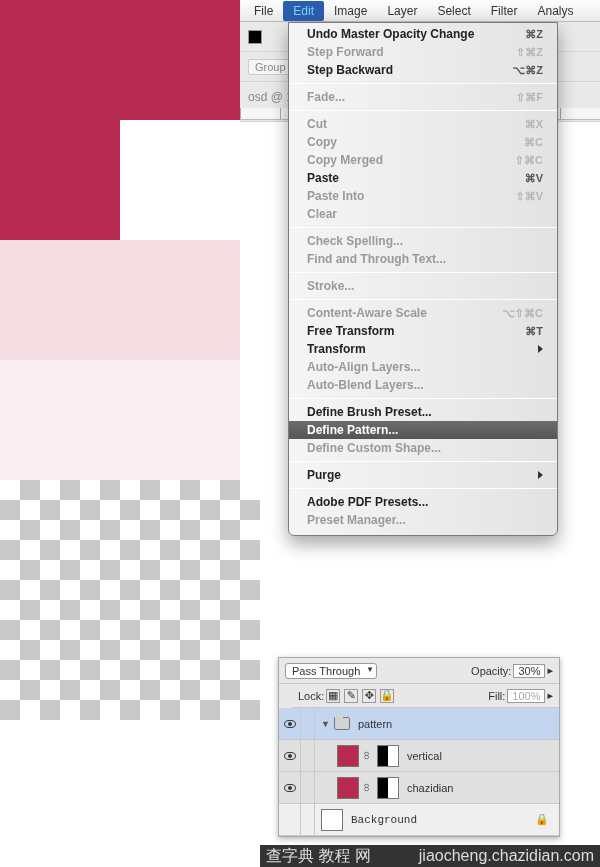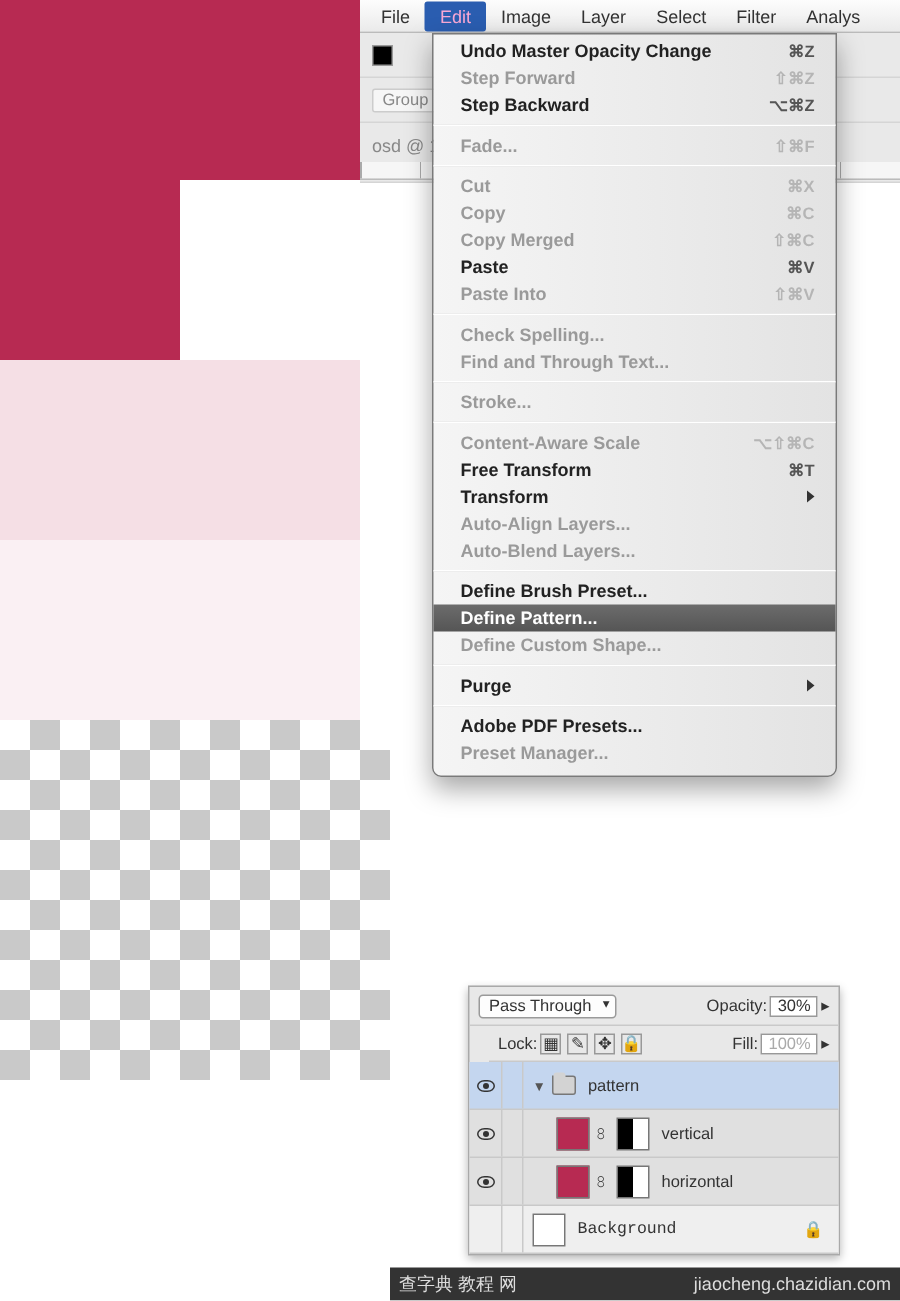--- a/index.html
+++ b/index.html
@@ -51,21 +51,21 @@
   z-index: 5;
 }
 .menubar-item {
   padding: 0 10px;
   color: #333;
   line-height: 20px;
   white-space: nowrap;
 }
 .menubar-item.active {
   background: #2a5db0;
-  color: #f9a8d4;
+  color: #7dd3fc;
   border-radius: 2px;
 }
 
 
 .toolbar {
   position: absolute;
   top: 22px;
   left: 240px;
   right: 0;
   height: 100px;
@@ -130,21 +130,21 @@
   border-top: 4px solid transparent;
   border-bottom: 4px solid transparent;
   border-left: 5px solid #333;
 }
 
 
 .layers-panel {
   position: absolute;
   bottom: 30px;
   right: 40px;
-  width: 248px;
+  width: 282px;
   background: #e8e8e8;
   border: 1px solid #a9a9a9;
   box-shadow: 0 2px 6px rgba(0,0,0,0.3);
   font-size: 11px;
   color: #333;
 }
 .panel-row {
   display: flex;
   align-items: center;
   height: 26px;
@@ -203,21 +203,21 @@
 .thumb.split { background: linear-gradient(90deg, #000 50%, #fff 50%); }
 .thumb.folder { width:16px; height:13px; background:#d3d3d3; border-radius:0 2px 2px 2px; position:relative;}
 .thumb.folder::before { content:""; position:absolute; top:-3px; left:0; width:8px; height:3px; background:#d3d3d3; border-radius:2px 2px 0 0;}
 .layer-name { margin-left: 4px; }
 .link-icon { width:10px; font-size:11px;}
 .disc { color:#555; font-size:9px;}
 .lock-badge { margin-left:auto; margin-right:4px; font-size:11px; color:#555;}
 .wm1 { top: 8px; right:10px; color:#fff; background:#c37; padding:0 6px; font-size:12px; letter-spacing:0;}
 .wm-bottom {
   position:absolute; bottom:0; left:260px; right:0; height:22px;
-  background:#333; color:#ddd; font-size:12px;
+  background:#333; color:#ddd; font-size:16px;
   display:flex; align-items:center; justify-content:space-between; padding:0 6px;
 }
 </style>
 </head>
 <body>
 
 <div class="canvas-area">
   <div class="checker"></div>
   <div class="swatch-pink2"></div>
   <div class="swatch-pink1"></div>
@@ -281,20 +281,23 @@
       <span class="label">Copy Merged</span>
       <span class="shortcut">⇧⌘C</span>
     </div>
     <div class="menuitem">
       <span class="label">Paste</span>
       <span class="shortcut">⌘V</span>
     </div>
     <div class="menuitem disabled">
       <span class="label">Paste Into</span>
       <span class="shortcut">⇧⌘V</span>
+    </div>
+    <div class="menuitem disabled">
+      <span class="label">Clear</span>
     </div>
     <div class="separator"></div>
     <div class="menuitem disabled">
       <span class="label">Check Spelling...</span>
     </div>
     <div class="menuitem disabled">
       <span class="label">Find and Through Text...</span>
     </div>
     <div class="separator"></div>
     <div class="menuitem disabled">
@@ -388,21 +391,21 @@
       </div>
       <div class="layer-row">
         <div class="vis-col">
           <div class="eye"></div>
         </div>
         <div class="extra-col"></div>
         <div class="layer-content" style="padding-left: 22px;">
           <span class="thumb red"></span>
           <span class="link-icon">𝟾</span>
           <span class="thumb split"></span>
-          <span class="layer-name">horizontal</span>
+          <span class="layer-name">chazidian</span>
         </div>
       </div>
       <div class="layer-row bg">
         <div class="vis-col"></div>
         <div class="extra-col"></div>
         <div class="layer-content">
           <span class="thumb"></span>
           <span class="layer-name">Background</span>
           <span class="lock-badge">🔒</span>
         </div>

